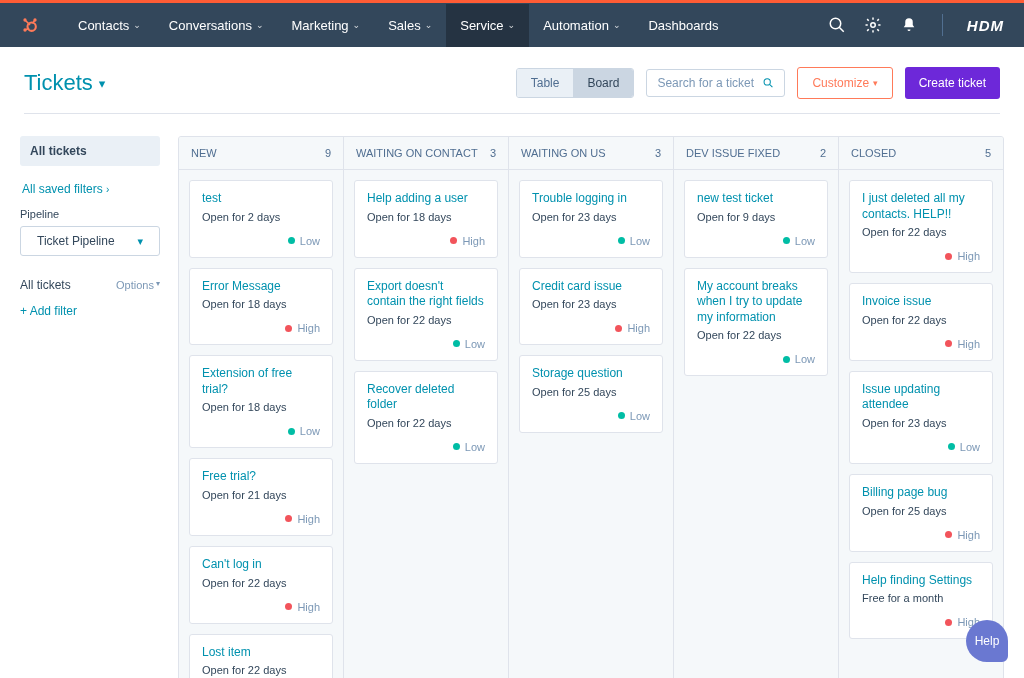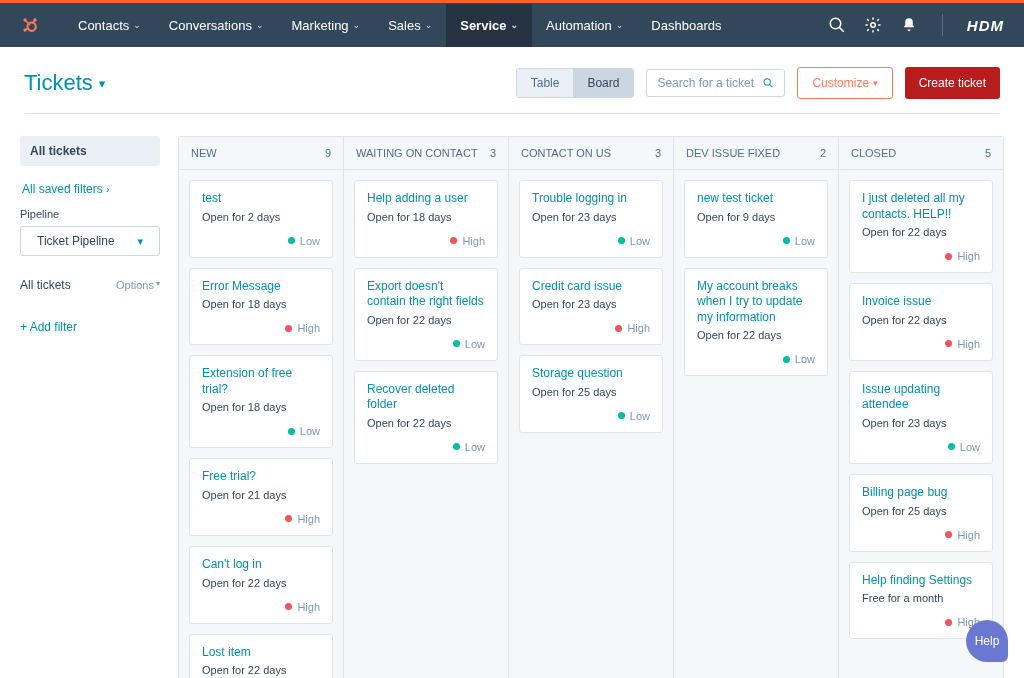--- a/index.html
+++ b/index.html
@@ -2,52 +2,52 @@
 <html><head>
 <meta charset="utf-8">
 <style>
 * { box-sizing: border-box; margin: 0; padding: 0; }
 body { font-family: -apple-system, BlinkMacSystemFont, "Segoe UI", Helvetica, Arial, sans-serif; background: #fff; font-size: 13px; color: #33475b; }
 .orange-bar { height: 3px; background: #ff5c35; }
 .topnav { background: #33475b; height: 44px; display: flex; align-items: center; padding: 0 20px; }
 .logo { width: 20px; height: 20px; margin-right: 24px; }
 .nav-items { display: flex; gap: 0; }
 .nav-item { color: #fff; font-size: 13px; padding: 14px 14px; display: flex; align-items: center; gap: 4px; cursor: pointer; }
-.nav-item.active { background: #253342; font-weight: bold; }
+.nav-item.active { background: #253342; }
 .chevron { font-size: 9px; opacity: 0.8; }
 .nav-right { margin-left: auto; display: flex; align-items: center; gap: 18px; }
 .nav-icon { width: 18px; height: 18px; fill: #fff; cursor: pointer; }
 .divider-v { width: 1px; height: 22px; background: #516f90; margin: 0 6px; }
 .account { color: #fff; font-style: italic; font-weight: 700; font-size: 15px; letter-spacing: 1px; }
 
 .page-header { display: flex; align-items: center; padding: 20px 24px 14px; }
 .page-title { color: #0091ae; font-size: 22px; font-weight: 400; display: flex; align-items: center; gap: 6px; cursor: pointer; }
 .page-title .chev { font-size: 13px; }
 .header-right { margin-left: auto; display: flex; align-items: center; gap: 12px; }
 .toggle { display: flex; border: 1px solid #cbd6e2; border-radius: 3px; overflow: hidden; }
 .toggle-btn { background: #eaf0f6; color: #506e91; padding: 7px 14px; font-size: 12px; cursor: pointer; border: none; }
 .toggle-btn.active { background: #cbd6e2; color: #33475b; }
 .search-box { display: flex; align-items: flex-start; border: 1px solid #cbd6e2; border-radius: 3px; padding: 6px 10px; width: 139px; }
 .search-box input { border: none; outline: none; font-size: 12px; width: 100%; color: #33475b; }
 .search-box input::placeholder { color: #7c98b6; }
 .search-box .sicon { fill: #0091ae; width: 14px; height: 14px; }
 .btn-outline { border: 1px solid #ff7a59; background: #fff; color: #ff7a59; padding: 8px 14px; border-radius: 3px; font-size: 12px; cursor: pointer; display: flex; align-items: center; gap: 4px; }
-.btn-primary { background: #b91c1c; color: #fff; border: none; padding: 9px 14px; border-radius: 3px; font-size: 12px; font-weight: 500; cursor: pointer; }
+.btn-primary { background: #6d28d9; color: #fff; border: none; padding: 9px 14px; border-radius: 3px; font-size: 12px; font-weight: 500; cursor: pointer; }
 .hr { height: 1px; background: #dfe3eb; margin: 0 24px; }
 
 .content { display: flex; padding: 22px 20px; gap: 0; align-items: flex-start; }
 .sidebar { width: 140px; flex-shrink: 0; }
 .side-active { background: #eaf0f6; padding: 8px 10px; border-radius: 3px; font-weight: 600; font-size: 12px; margin-bottom: 12px; }
 .side-link { color: #0091ae; font-size: 12px; padding: 4px 2px; cursor: pointer; display: flex; align-items: center; }
 .side-label { font-size: 11px; color: #33475b; margin: 8px 0 6px; font-weight: 500; }
 .pipeline-select { border: 1px solid #cbd6e2; border-radius: 3px; padding: 7px 16px; display: flex; align-items: center; justify-content: space-between; font-size: 12px; cursor: pointer; }
 .pipeline-select .chev { color: #0091ae; font-size: 11px; }
 .all-row { display: flex; justify-content: space-between; align-items: center; margin-top: 22px; font-size: 12px; }
 .options-link { color: #7c98b6; font-size: 11px; display: flex; align-items: flex-start; gap: 2px; cursor: pointer; }
-.add-filter { color: #0091ae; font-size: 12px; margin-top: 28px; cursor: pointer; }
+.add-filter { color: #0091ae; font-size: 12px; margin-top: 12px; cursor: pointer; }
 
 .board { flex: 1; display: flex; gap: 0; border: 1px solid #dfe3eb; border-radius: 3px; overflow: hidden; background: #f5f8fa; margin-left: 18px; }
 .column { flex: 1; border-right: 1px solid #dfe3eb; display: flex; flex-direction: column; min-width: 0; }
 .column:last-child { border-right: none; }
 .col-header { display: flex; justify-content: space-between; align-items: center; padding: 10px 12px; font-size: 11px; color: #506e91; font-weight: 500; border-bottom: 1px solid #dfe3eb; background: #f5f8fa; }
 .col-body { padding: 10px; display: flex; flex-direction: column; gap: 10px; }
 .card { background: #fff; border: 1px solid #dfe3eb; border-radius: 3px; padding: 10px 12px 10px; }
 .card-title { color: #0091ae; font-size: 12px; margin-bottom: 4px; cursor: pointer; line-height: 1.3; }
 .card-sub { font-size: 11px; color: #33475b; }
 .card-foot { display: flex; justify-content: flex-end; align-items: center; gap: 5px; margin-top: 12px; font-size: 11px; color: #7c98b6; }
@@ -244,21 +244,21 @@
             <div class="card-sub">Open for 22 days</div>
             <div class="card-foot">
               <span class="dot low"></span>
               <span>Low</span>
             </div>
           </div>
         </div>
       </div>
       <div class="column">
         <div class="col-header">
-          <span>CONTACT ON US</span>
+          <span>WAITING ON US</span>
           <span>3</span>
         </div>
         <div class="col-body">
           <div class="card">
             <div class="card-title">Trouble logging in</div>
             <div class="card-sub">Open for 23 days</div>
             <div class="card-foot">
               <span class="dot low"></span>
               <span>Low</span>
             </div>

